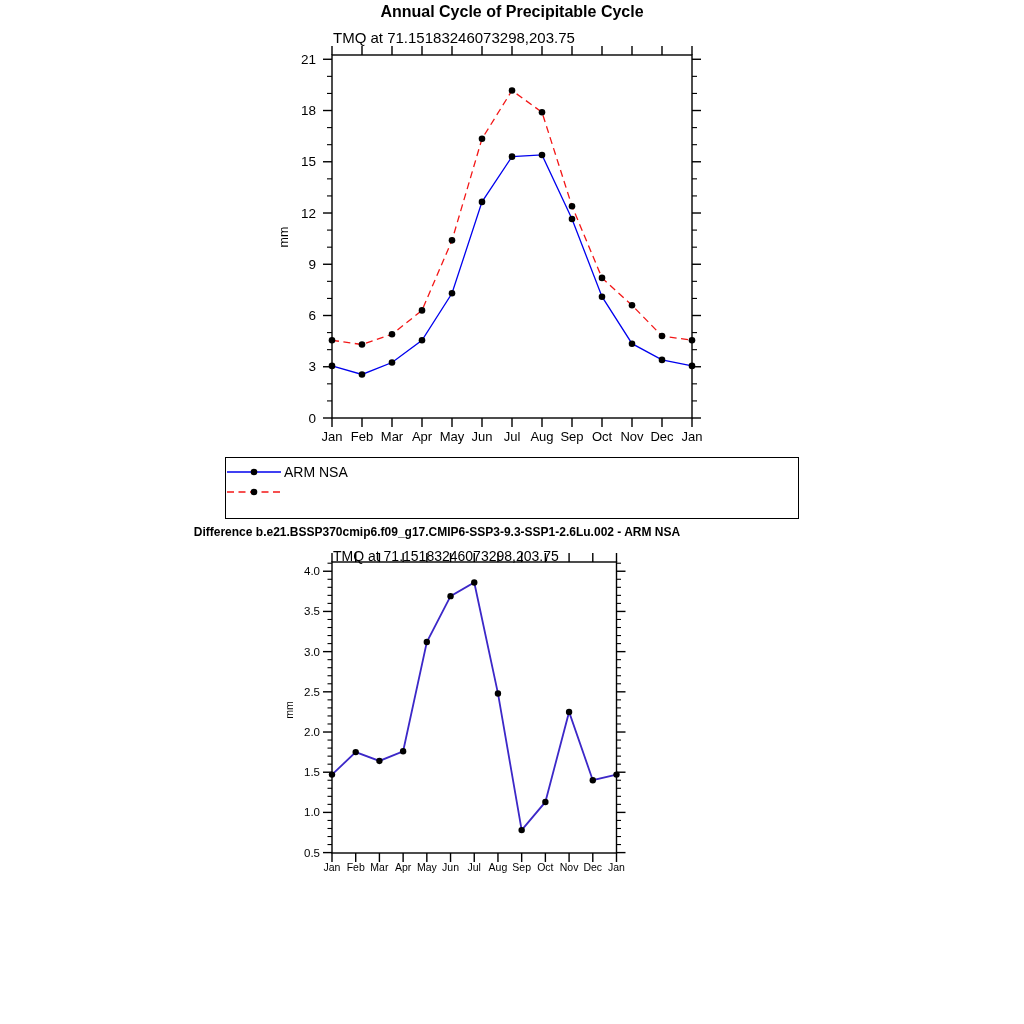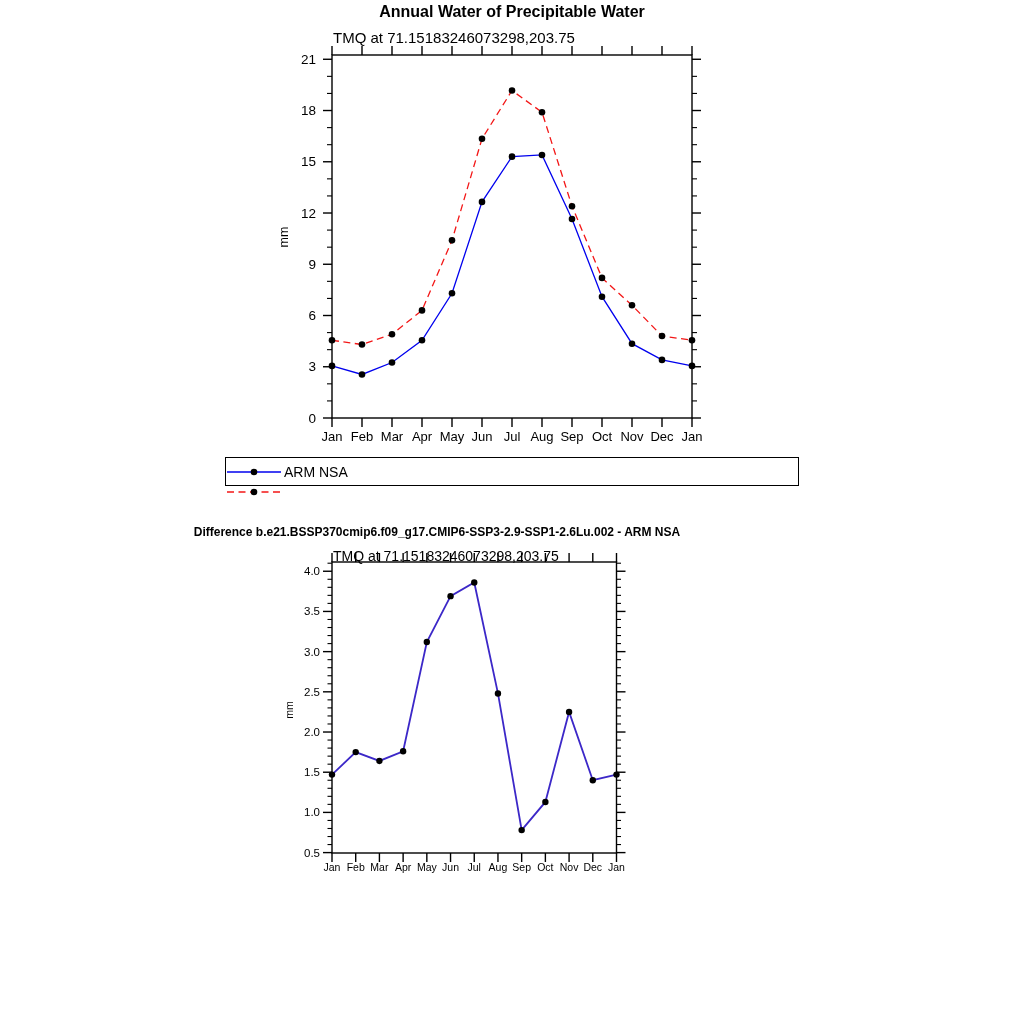--- a/index.html
+++ b/index.html
@@ -3,36 +3,36 @@
 <meta charset="utf-8">
 <style>
   html,body{margin:0;padding:0;background:#ffffff;}
   #page{position:relative;width:1024px;height:1024px;background:#ffffff;overflow:hidden;
         font-family:"Liberation Sans",sans-serif;color:#000;}
   #charts-svg{position:absolute;left:0;top:0;}
   #charts-svg text{font-family:"Liberation Sans",sans-serif;fill:#000;}
   .title-top{position:absolute;left:0;top:3px;width:1024px;text-align:center;
              font-size:16px;font-weight:bold;}
   .subtitle-top{position:absolute;left:333px;top:29px;font-size:15px;}
-  .legend-box{position:absolute;left:225px;top:457px;width:574px;height:29px;
+  .legend-box{position:absolute;left:225px;top:457px;width:574px;height:62px;
               border:1px solid #000;background:#fff;box-sizing:border-box;
               padding-top:4px;padding-left:1px;}
   .legend-row{display:flex;align-items:center;height:20px;}
   .legend-sample{width:54px;height:16px;flex:0 0 54px;margin-right:3px;}
   .legend-label{font-size:14px;white-space:nowrap;}
   .title-bottom{position:absolute;left:97px;top:525px;width:680px;text-align:center;
                 font-size:12px;font-weight:bold;}
   .subtitle-bottom{position:absolute;left:333px;top:548px;font-size:14px;}
 </style>
 </head>
 <body>
 
 <div id="page">
 
-  <div class="title-top">Annual Water of Precipitable Water</div>
+  <div class="title-top">Annual Cycle of Precipitable Cycle</div>
   <div class="subtitle-top">TMQ at 71.15183246073298,203.75</div>
 
   <svg id="charts-svg" width="1024" height="1024">
       <g>
         <rect x="332" y="55" width="360" height="363" fill="none" stroke="#000" stroke-width="1.4"></rect>
         <line x1="323" y1="418" x2="332" y2="418" stroke="#000" stroke-width="1.4"></line>
         <line x1="692" y1="418" x2="701" y2="418" stroke="#000" stroke-width="1.4"></line>
         <text x="316" y="422.725" text-anchor="end" font-size="13.5">0</text>
         <line x1="323" y1="366.7529411764706" x2="332" y2="366.7529411764706" stroke="#000" stroke-width="1.4"></line>
         <line x1="692" y1="366.7529411764706" x2="701" y2="366.7529411764706" stroke="#000" stroke-width="1.4"></line>
@@ -302,16 +302,16 @@
       <span class="legend-label">ARM NSA</span>
     </div>
     <div class="legend-row">
       <svg class="legend-sample" id="legend-sample-1" viewBox="0 0 54 16">
           <line x1="0" y1="8" x2="54" y2="8" stroke="#f31616" stroke-width="1.4" stroke-dasharray="7,4.5"></line>
           <circle cx="27" cy="8" r="3.3" fill="#000000"></circle>
         </svg>
     </div>
   </div>
 
-  <div class="title-bottom">Difference b.e21.BSSP370cmip6.f09_g17.CMIP6-SSP3-2.9-SSP1-2.6Lu.002 - ARM NSA</div>
+  <div class="title-bottom">Difference b.e21.BSSP370cmip6.f09_g17.CMIP6-SSP3-9.3-SSP1-2.6Lu.002 - ARM NSA</div>
   <div class="subtitle-bottom">TMQ at 71.15183246073298,203.75</div>
 
 </div>
 
 </body></html>

